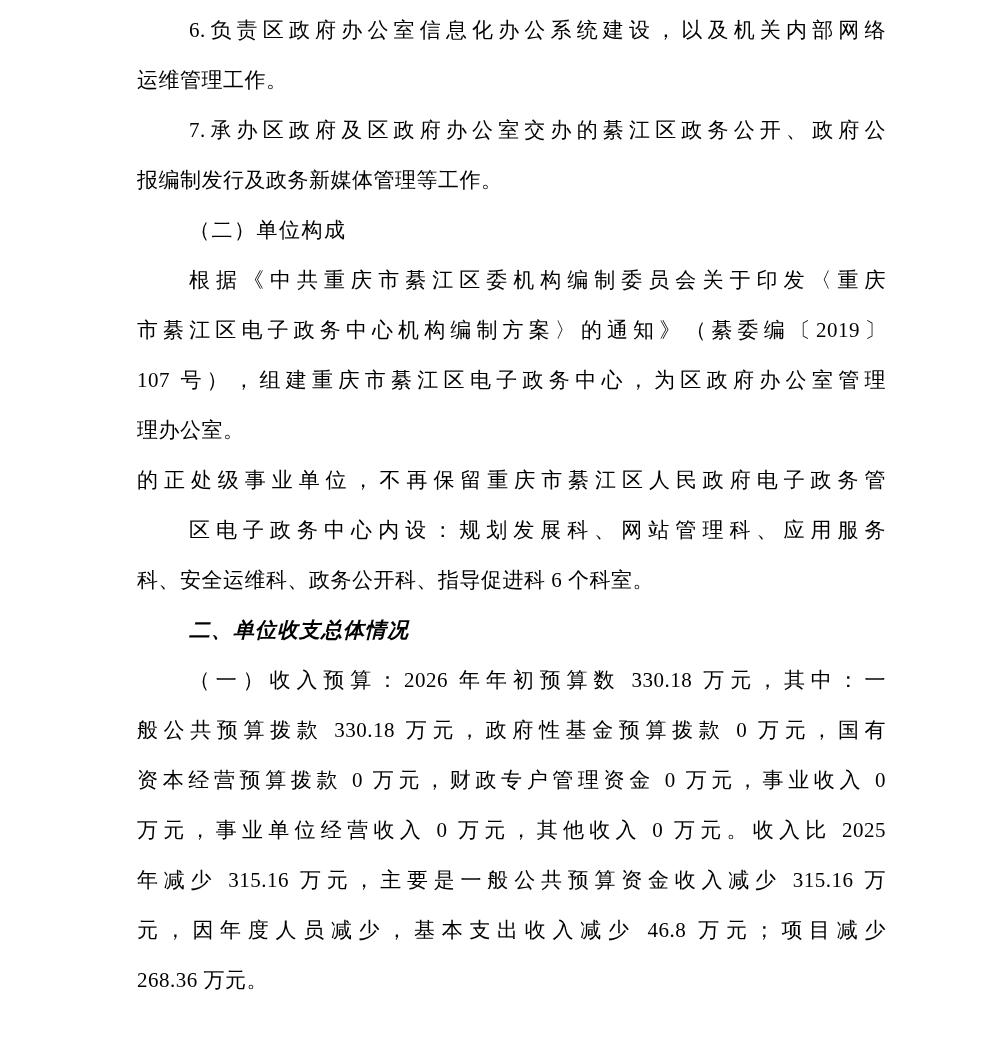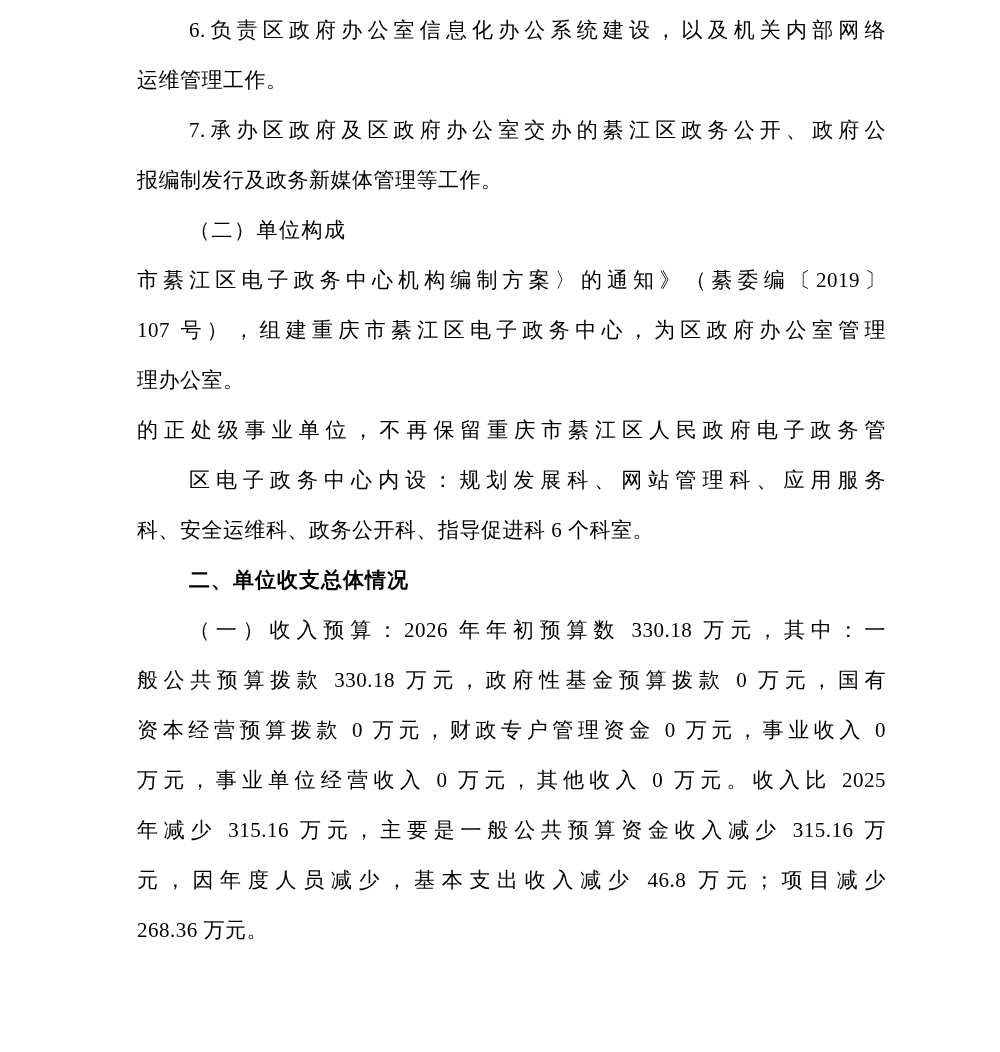--- a/index.html
+++ b/index.html
@@ -35,20 +35,21 @@
   .line.fill {
     text-align-last: justify;
   }
   .line.indent {
     text-indent: 52px;
   }
   .line.heading {
     font-family: "Liberation Sans", "DejaVu Sans", sans-serif;
     font-weight: bold;
     letter-spacing: 1px;
+    font-style: italic;
   }
   .line.subheading {
     letter-spacing: 1.5px;
   }
 </style>
 </head>
 <body>
 
 <div class="page">
 
@@ -61,20 +62,21 @@
     <div class="line indent fill">7.承办区政府及区政府办公室交办的綦江区政务公开、政府公</div>
     <div class="line">报编制发行及政务新媒体管理等工作。</div>
   </section>
 
 
   <section>
     <div class="line indent subheading">（二）单位构成</div>
   </section>
 
   <section>
+    <div class="line indent fill">根据《中共重庆市綦江区委机构编制委员会关于印发〈重庆</div>
     <div class="line fill">市綦江区电子政务中心机构编制方案〉的通知》（綦委编〔2019〕</div>
     <div class="line fill">107 号），组建重庆市綦江区电子政务中心，为区政府办公室管理</div>
     <div class="line">理办公室。</div>
     <div class="line fill">的正处级事业单位，不再保留重庆市綦江区人民政府电子政务管</div>
   </section>
 
   <section>
     <div class="line indent fill">区电子政务中心内设：规划发展科、网站管理科、应用服务</div>
     <div class="line">科、安全运维科、政务公开科、指导促进科 6 个科室。</div>
   </section>

